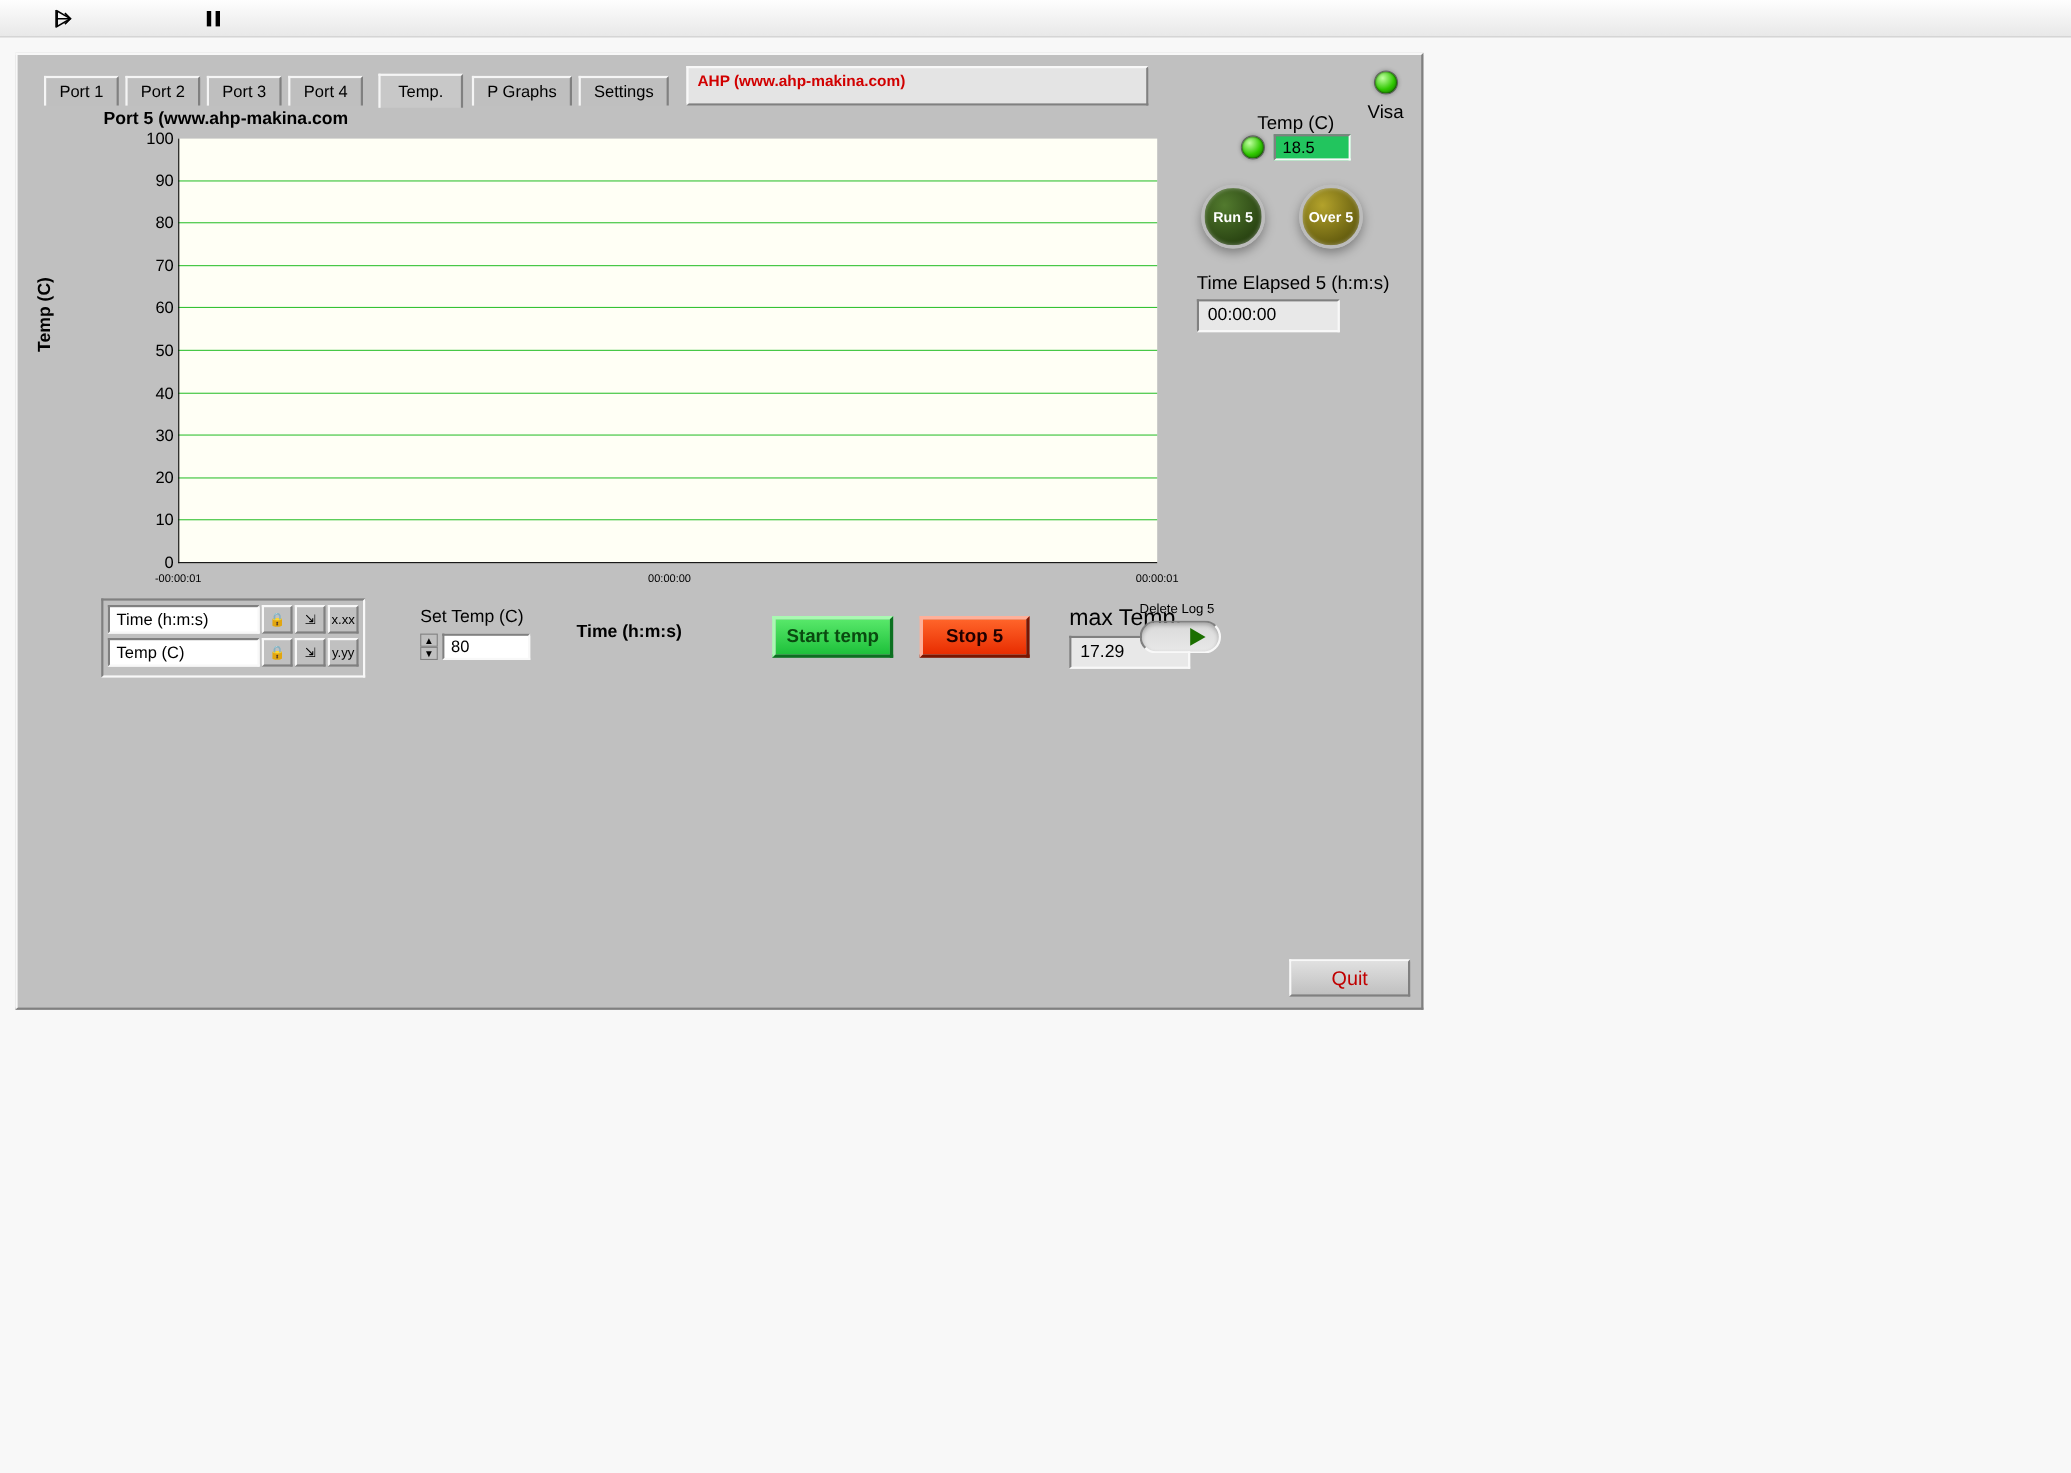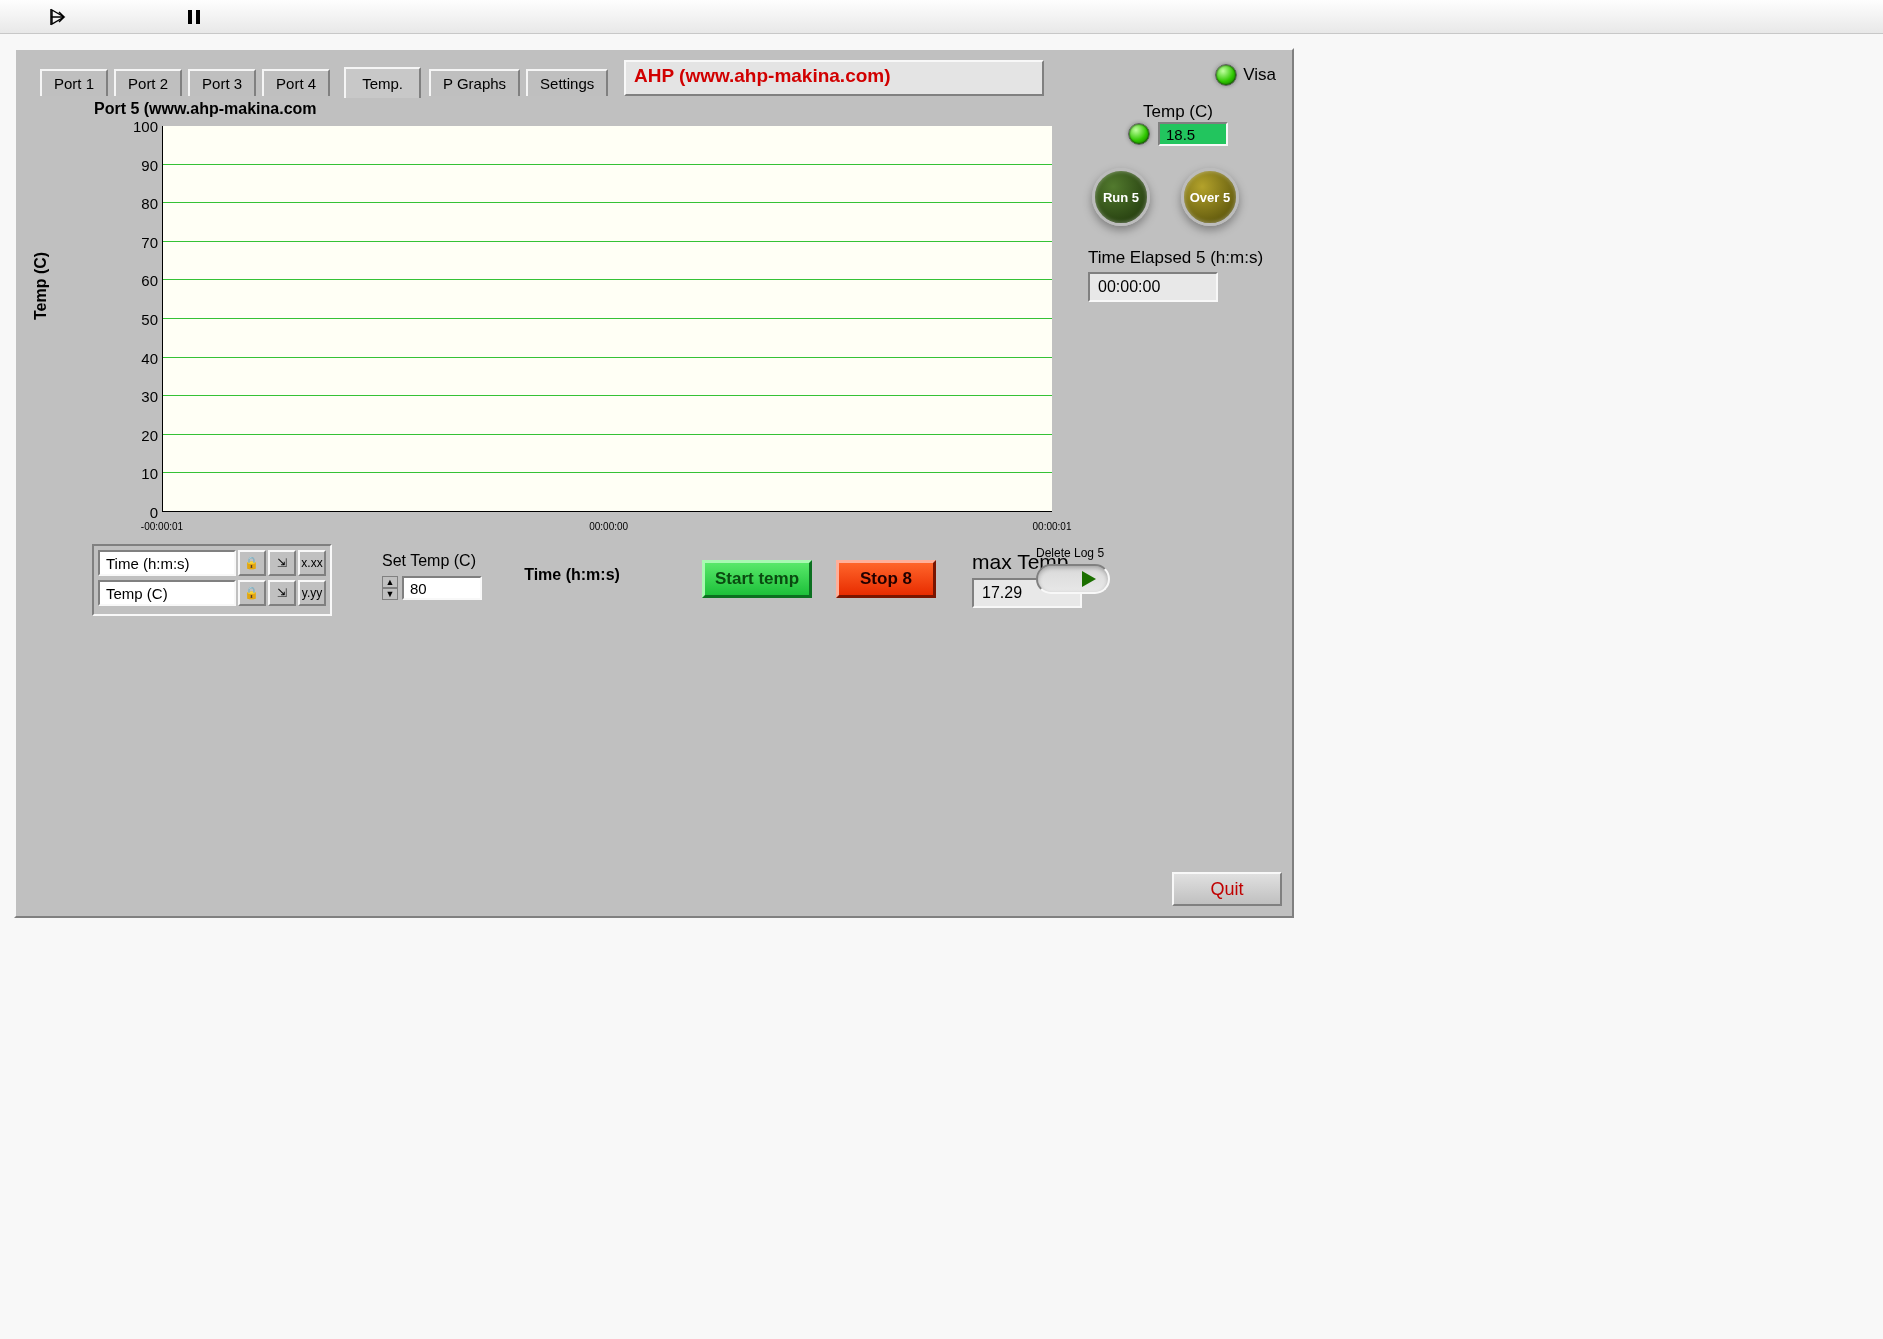--- a/index.html
+++ b/index.html
@@ -53,25 +53,25 @@
   .title-box {
     position:absolute;
     left:608px; top:10px;
     width:420px; height:36px;
     background:#e4e4e4;
     border:2px solid;
     border-color:#f8f8f8 #808080 #808080 #f8f8f8;
     padding:3px 8px;
     color:#d10000;
     font-weight:bold;
-    font-size:19px;
+    font-size:14px;
   }
   .visa-block {
     position:absolute; right:16px; top:14px;
-    display:flex; align-items:center; gap:6px;
+    display:flex; align-items:center; gap:6px;flex-direction:column;
   }
   .led {
     width:22px; height:22px; border-radius:50%;
     background: radial-gradient(circle at 35% 30%, #c0ffa0, #2fc800 55%, #116000);
     box-shadow: inset 0 0 2px #000, 0 0 4px rgba(0,0,0,0.3);
     border:1px solid #606060;
   }
   .visa-label { font-size:17px; }
 
   
@@ -362,21 +362,21 @@
         <div class="spinner-wrap">
           <div class="spinner-btns">
             <div class="spin-btn">▲</div>
             <div class="spin-btn">▼</div>
           </div>
           <div class="spin-input">80</div>
         </div>
       </div>
 
       <div class="action-btn btn-start">Start temp</div>
-      <div class="action-btn btn-stop">Stop 8</div>
+      <div class="action-btn btn-stop">Stop 5</div>
 
       <div class="max-temp-block">
         <div class="max-temp-label">max Temp.</div>
         <div class="big-value-box" style="width:110px">17.29</div>
       </div>
     </div>
 
     <div class="delete-log">
       <div class="delete-log-label">Delete Log 5</div>
       <div class="slide-switch">

